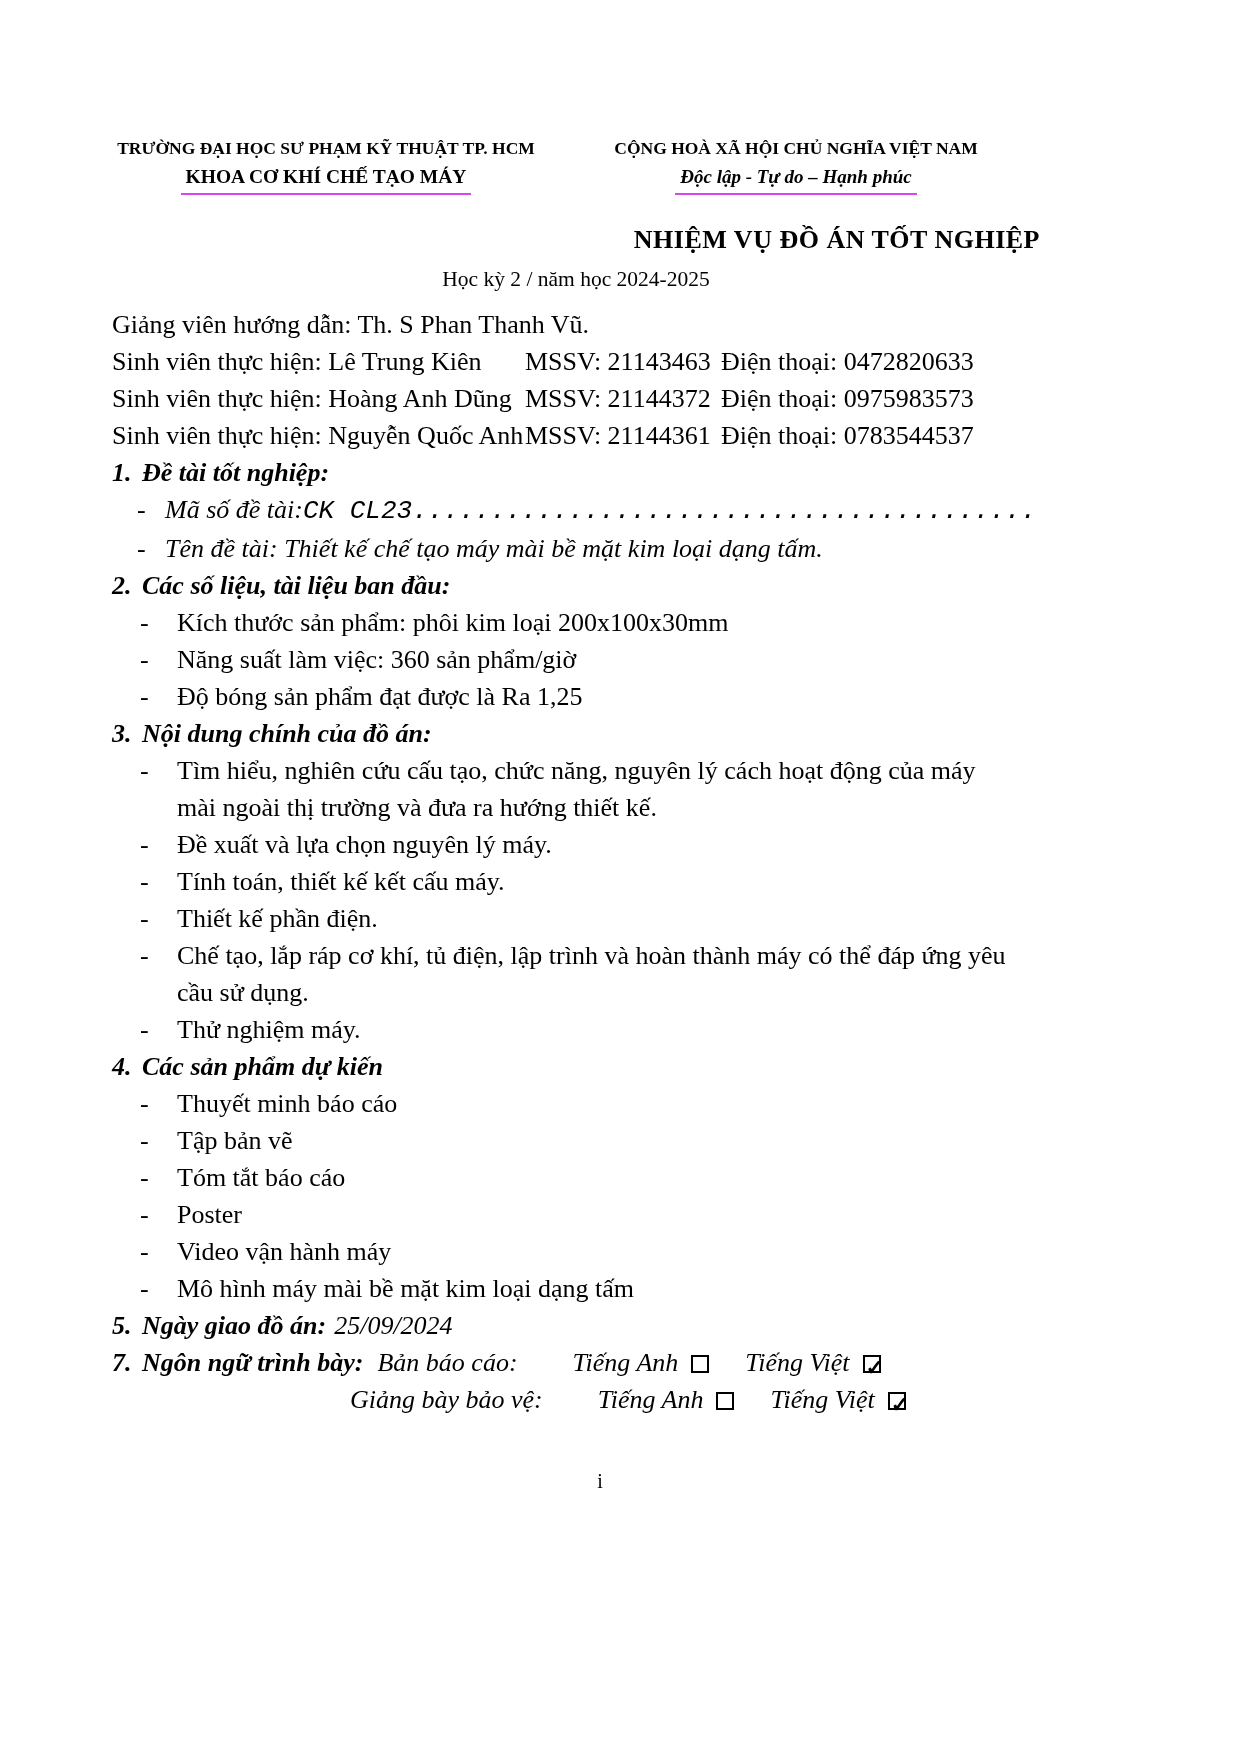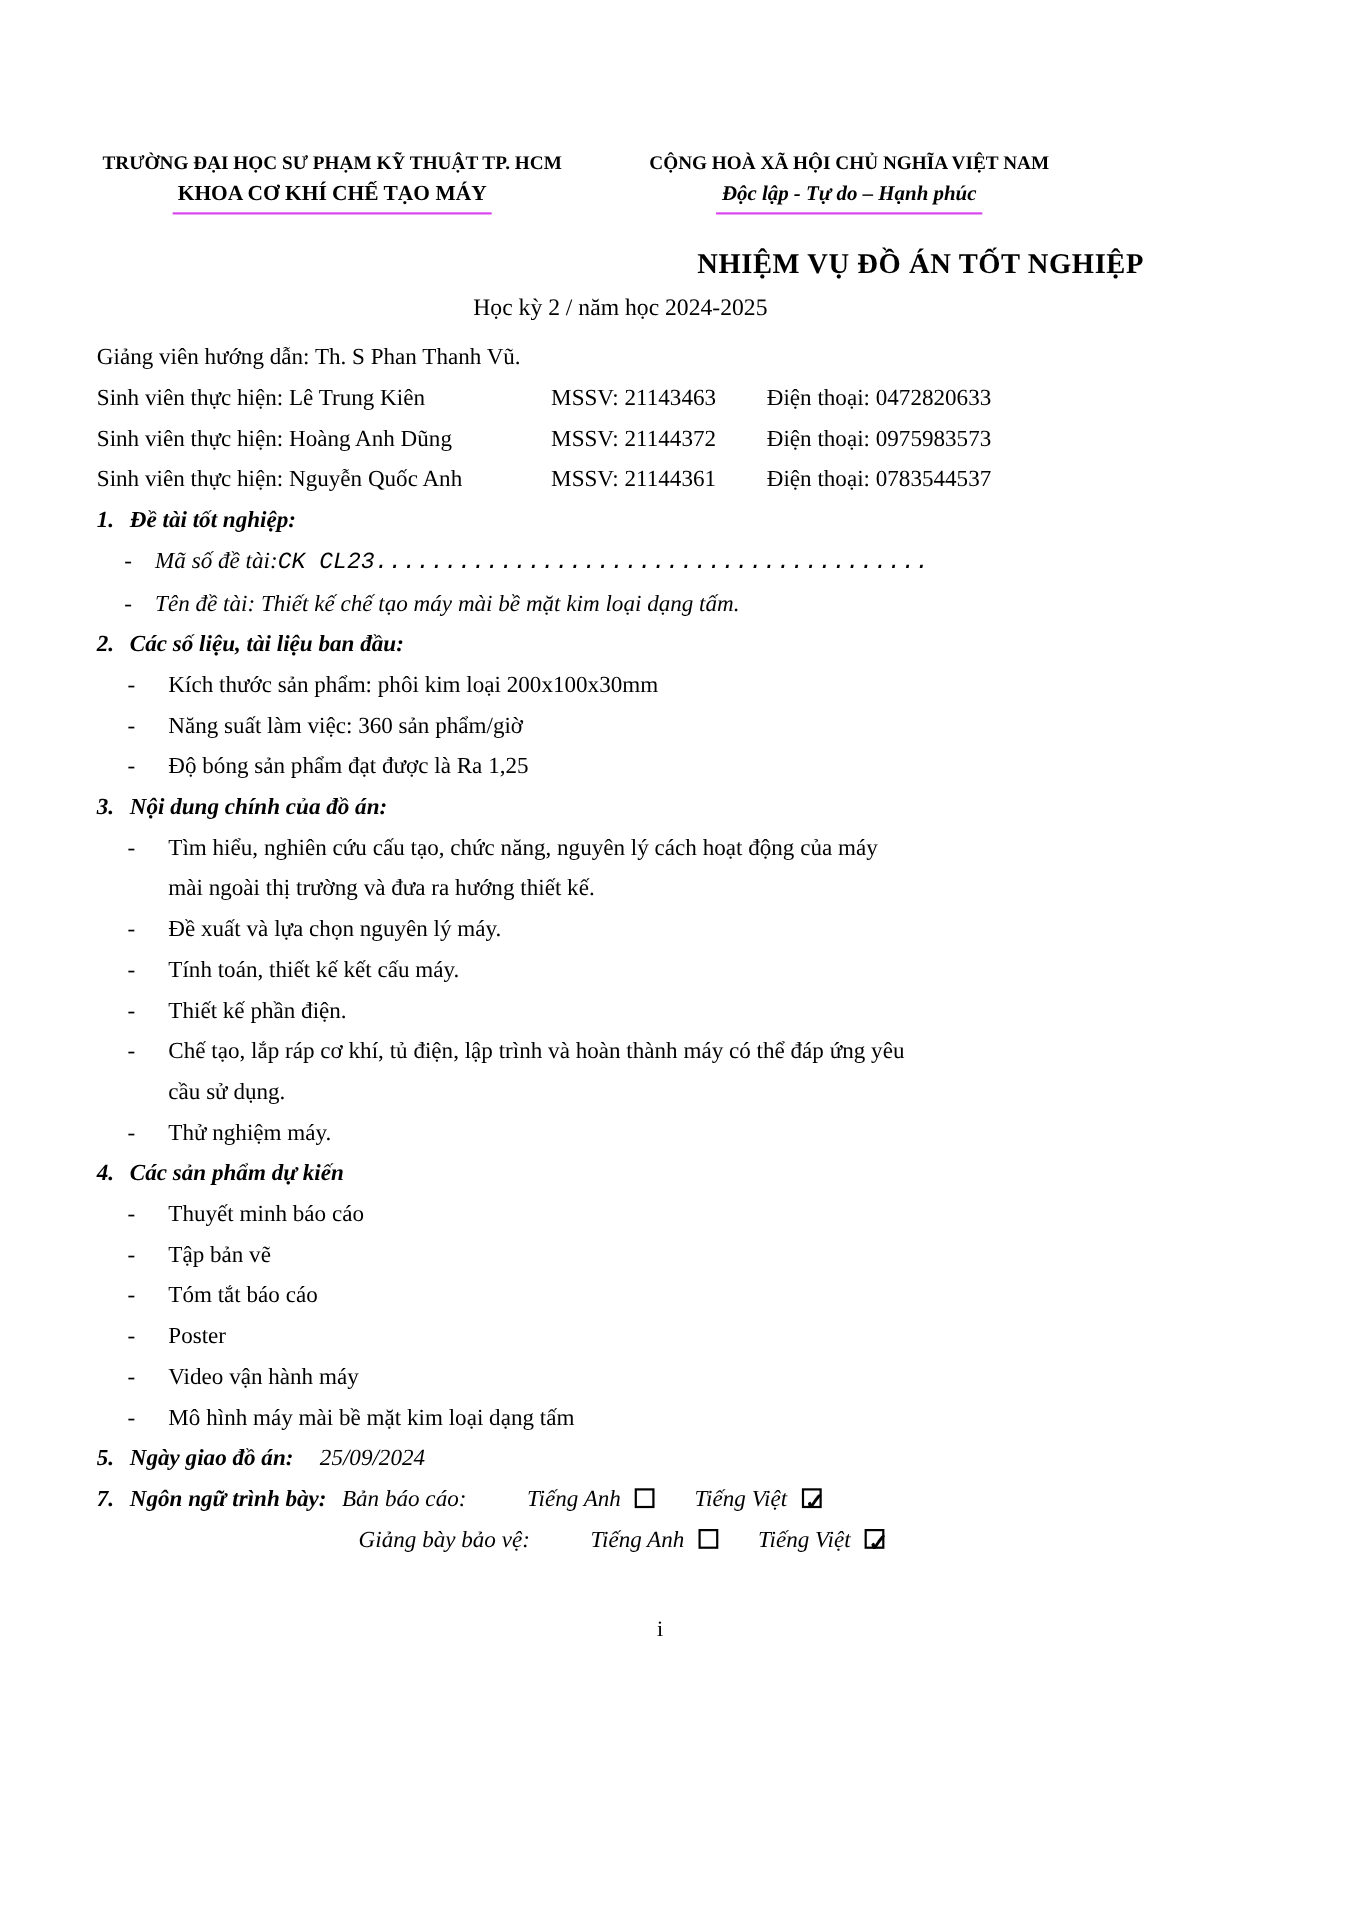--- a/index.html
+++ b/index.html
@@ -1,50 +1,50 @@
 <!DOCTYPE html>
 <html><head>
 <meta charset="utf-8">
 <style>
   * { margin:0; padding:0; box-sizing:border-box; }
   html, body { background:#ffffff; }
   body {
     width:1240px; height:1754px; color:#000;
     font-family:"Liberation Serif","DejaVu Serif",serif;
   }
-  .page { position:relative; width:1240px; height:1754px; padding:138px 200px 0 88px; overflow:hidden; }
+  .page { position:relative; width:1240px; height:1754px; padding:138px 200px 0 112px; overflow:hidden; }
 
   
   .header { display:flex; justify-content:space-between; margin-left:-20px; width:916px; }
   .header-col { text-align:center; }
   .header-col.left  { width:468px; }
   .header-col.right { width:424px; }
   .h1line { font-weight:bold; font-size:17.5px; white-space:nowrap; }
   .left  .h2line { font-weight:bold; font-size:19.5px; margin-top:7px; }
   .right .h2line { font-weight:bold; font-style:italic; font-size:19px; margin-top:7px; }
   .underlined { display:inline-block; border-bottom:2px solid #d946ef; padding:0 5px 5px 5px; }
 
   
   .doc-title { text-align:right; font-size:26px; font-weight:bold; margin-top:30px; letter-spacing:0.5px; }
   .doc-subtitle { text-align:center; font-size:21.5px; margin-top:12px; }
 
   
-  .body-block { margin-top:14px; font-size:21px; line-height:37px; }
+  .body-block { margin-top:14px; font-size:26px; line-height:37px; }
   .student-row { display:grid; grid-template-columns:413px 196px 1fr; }
   .sec-num { display:inline-block; width:30px; font-weight:bold; font-style:italic; }
   .sec-heading { font-weight:bold; font-style:italic; }
   .bullet { position:relative; padding-left:65px; }
   .bullet .dash { position:absolute; left:28px; }
   .bullet.s1 { padding-left:53px; }
   .bullet.s1 .dash { left:25px; }
   .btext { white-space:pre; }
   .wraptext { white-space:pre-wrap; }
   .italic { font-style:italic; }
   .val-gap { margin-left:0;font-family:Liberation Mono, monospace; }
-  .date-val { font-style:italic; margin-left:24px;text-align:center; }
+  .date-val { font-style:italic; margin-left:8px;text-align:center; }
 
   
   .lang-label { font-style:italic; margin-left:14px; }
   .lang-en { font-style:italic; margin-left:55px; }
   .lang-vi { font-style:italic; margin-left:36px; }
   .checkbox { display:inline-block; width:18px; height:18px; border:2px solid #000; position:relative; vertical-align:-2px; margin-left:13px; }
   .checkbox.checked::after {
     content:"✓"; position:absolute; left:1px; top:-8px;
     font-size:22px; font-weight:bold; font-style:normal;
   }

